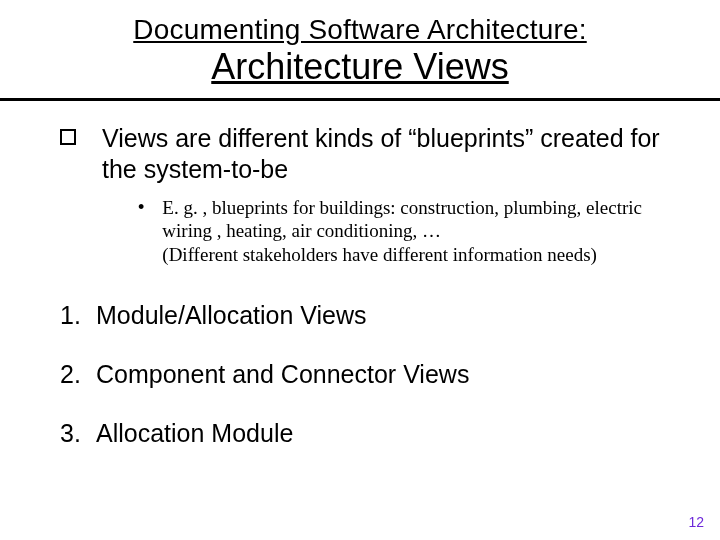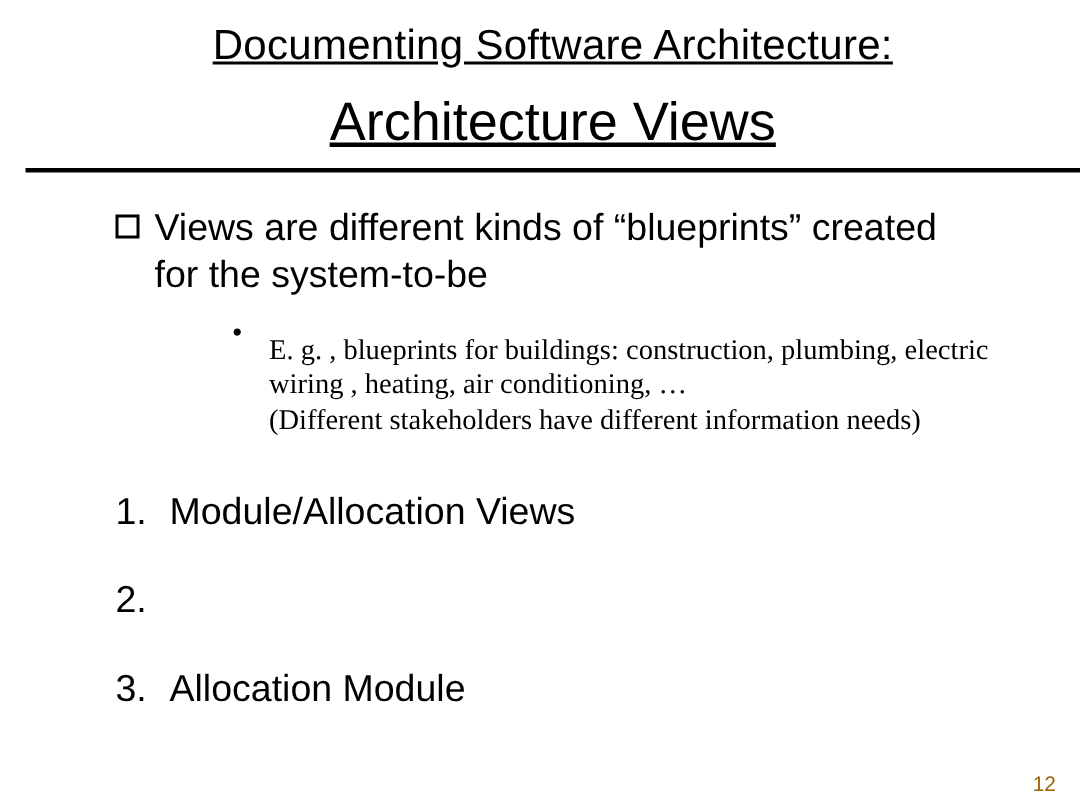--- a/index.html
+++ b/index.html
@@ -1,33 +1,33 @@
 <!DOCTYPE html>
 <html><head>
 <meta charset="utf-8">
 <style>
   * { margin: 0; padding: 0; box-sizing: border-box; }
   html, body { width: 720px; height: 540px; background: #fff; font-family: Arial, Helvetica, sans-serif; color: #000; }
-  .slide { width: 720px; height: 540px; position: relative; padding: 14px 40px 0 57px; }
+  .slide { width: 720px; height: 540px; position: relative; padding: 14px 40px 0 40px; }
   .title-block { text-align: center; margin: 0 auto; padding-bottom: 4px; }
   .pretitle { font-size: 28px; font-weight: 400; text-decoration: underline; letter-spacing: 0.2px; }
-  .title { font-size: 36px; font-weight: 400; text-decoration: underline; margin-top: 14px; }
+  .title { font-size: 36px; font-weight: 400; text-decoration: underline; margin-top: 0; }
   .hr { border: none; border-top: 3px solid #000; margin: 6px -40px 0 -40px; }
   .body { padding: 22px 20px 0 20px; }
-  .bullet-row { display: flex; align-items: flex-start; gap: 10px; margin-bottom: 10px; }
+  .bullet-row { display: flex; align-items: flex-start; gap: 26px; margin-bottom: 10px; }
   .square-bullet { width: 16px; height: 16px; border: 2px solid #000; margin-top: 6px; flex: 0 0 auto; }
   .bullet-text { font-size: 25px; line-height: 1.25; }
   .sub-row { display: flex; align-items: flex-start; gap: 18px; margin: 8px 0 0 78px; }
   .dot { font-size: 18px; line-height: 1; margin-top: 2px; }
-  .sub-text { font-family: Georgia, 'Times New Roman', serif; font-size: 19px; line-height: 1.25; margin-top: 12px; }
+  .sub-text { font-family: Georgia, 'Times New Roman', serif; font-size: 19px; line-height: 1.25; }
   .num-list { margin-top: 34px; }
   .num-item { display: flex; align-items: flex-start; gap: 10px; margin-bottom: 30px; }
   .num { font-size: 25px; min-width: 26px; }
   .num-text { font-size: 25px; }
-  .pagenum { position: absolute; right: 16px; bottom: 10px; font-size: 14px; color: #a16207; margin-top: 36px; }
+  .pagenum { position: absolute; right: 16px; bottom: 10px; font-size: 14px; color: #6d28d9; margin-top: 36px; }
 </style>
 </head>
 <body>
 
 <div class="slide">
 
   <div class="title-block">
     <div class="pretitle">Documenting Software Architecture:</div>
     <div class="title">Architecture Views</div>
   </div>
@@ -46,20 +46,21 @@
 (Different stakeholders have different information needs)</div>
     </div>
 
     <div class="num-list">
       <div class="num-item">
         <div class="num">1.</div>
         <div class="num-text">Module/Allocation Views</div>
       </div>
       <div class="num-item">
         <div class="num">2.</div>
+        <div class="num-text">Component and Connector Views</div>
       </div>
       <div class="num-item">
         <div class="num">3.</div>
         <div class="num-text">Allocation Module</div>
       </div>
     </div>
 
   </div>
 
   <div class="pagenum">12</div>

